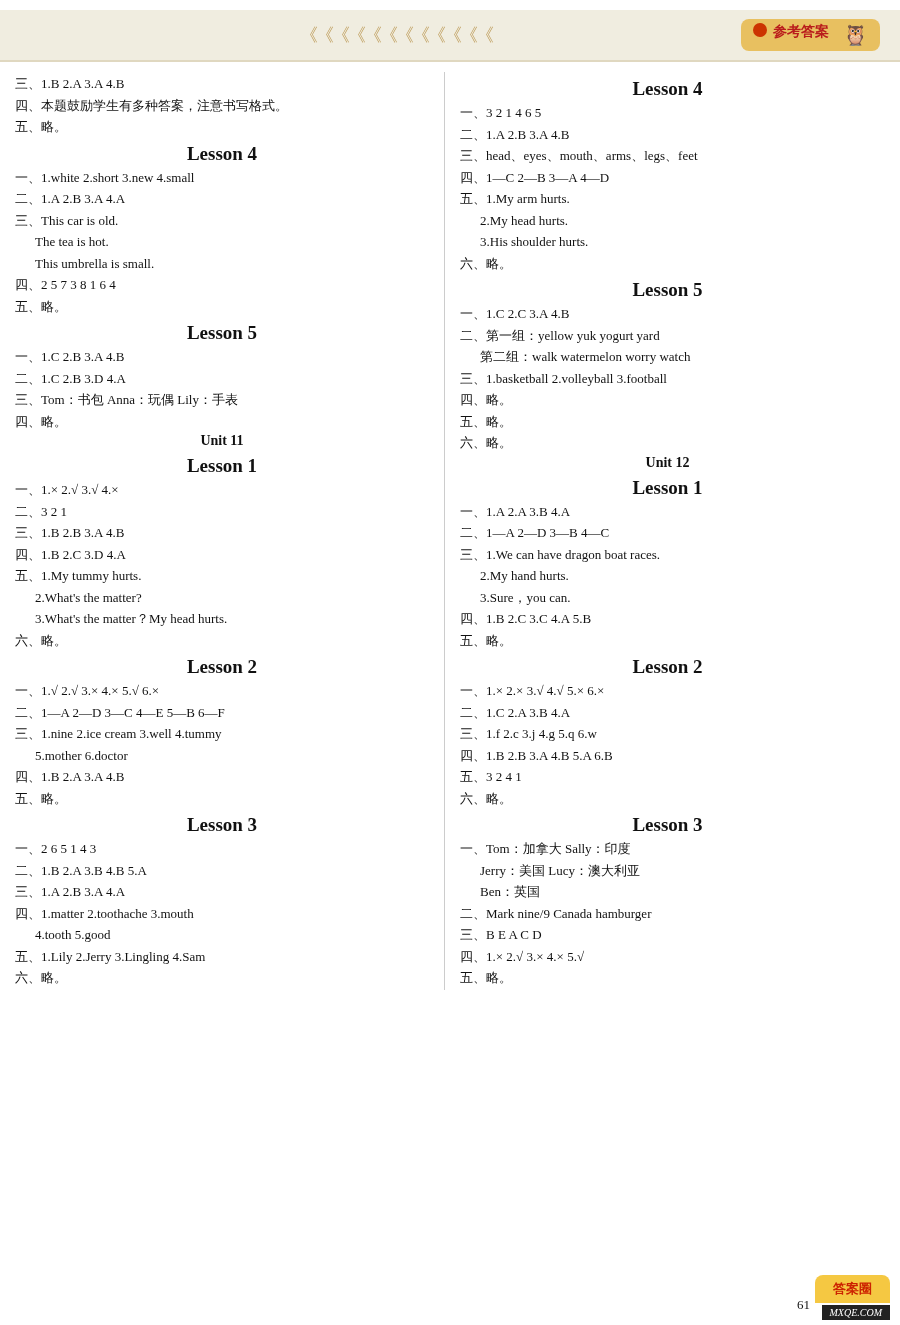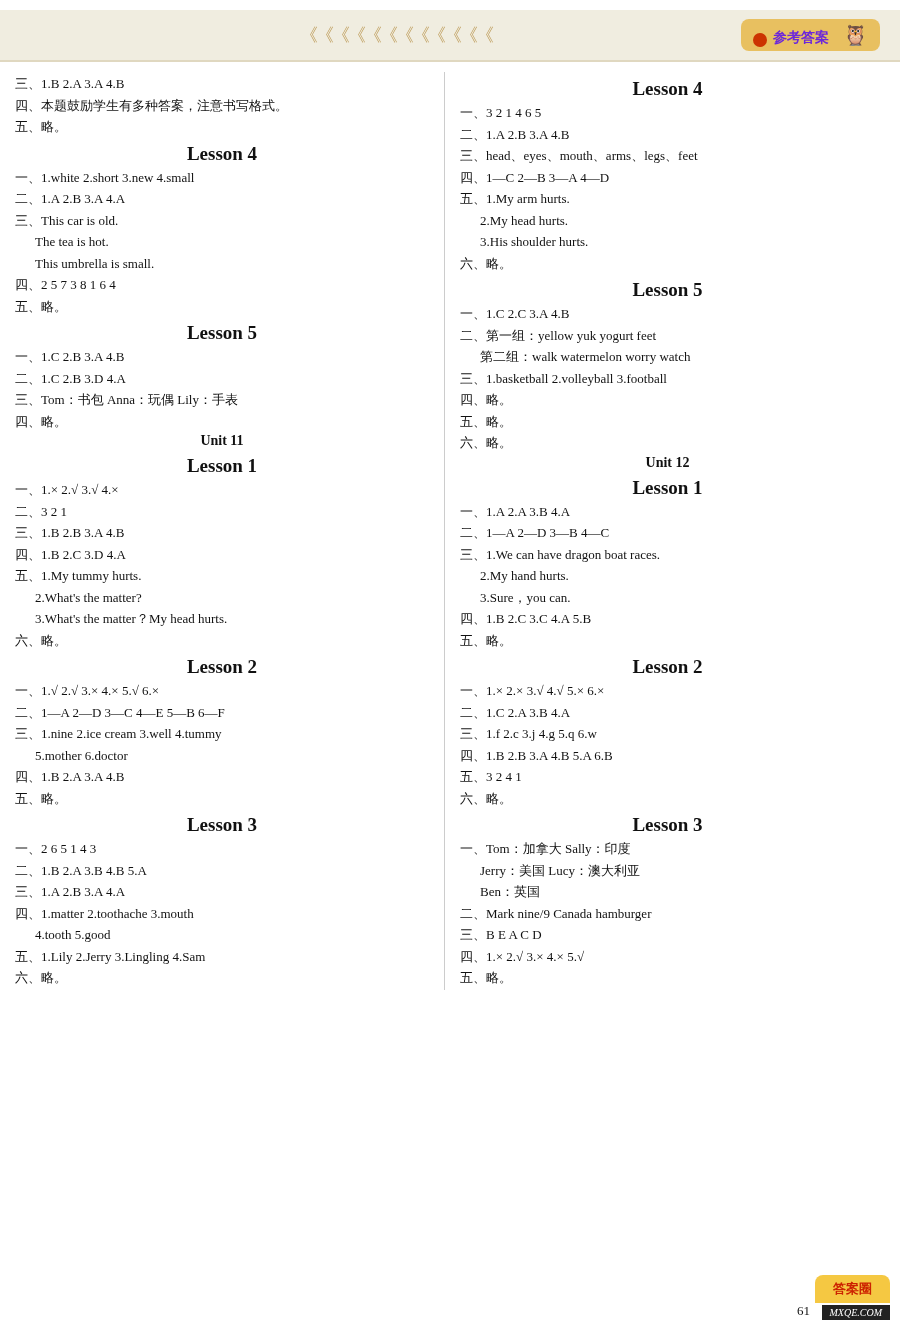--- a/index.html
+++ b/index.html
@@ -39,23 +39,23 @@
       color: #c0a060;
       font-size: 18px;
       letter-spacing: -2px;
     }
     .banner-label {
       background: #e8c060;
       border-radius: 8px;
       padding: 4px 12px;
       font-size: 14px;
       font-weight: bold;
-      color: #6d28d9;
+      color: #b91c1c;
       display: flex;
-      align-items: flex-end;
+      align-items: flex-start;
       gap: 6px;
     }
     .banner-circle {
       width: 14px;
       height: 14px;
       background: #cc3300;
       border-radius: 50%;
       display: inline-block;
     }
     .banner-owl {
@@ -192,21 +192,21 @@
         <p class="answer-line">四、1—C  2—B  3—A  4—D</p>
         <p class="answer-line">五、1.My arm hurts.</p>
         <p class="answer-line indent">2.My head hurts.</p>
         <p class="answer-line indent">3.His shoulder hurts.</p>
         <p class="answer-line">六、略。</p>
       </div>
 
       <div>
         <p class="lesson-header">Lesson 5</p>
         <p class="answer-line">一、1.C  2.C  3.A  4.B</p>
-        <p class="answer-line">二、第一组：yellow  yuk  yogurt  feet</p>
+        <p class="answer-line">二、第一组：yellow  yuk  yogurt  yard</p>
         <p class="answer-line indent">第二组：walk  watermelon  worry  watch</p>
         <p class="answer-line">三、1.basketball  2.volleyball  3.football</p>
         <p class="answer-line">四、略。</p>
         <p class="answer-line">五、略。</p>
         <p class="answer-line">六、略。</p>
       </div>
 
       <div>
         <p class="section-header">Unit 12</p>
       </div>
@@ -245,15 +245,15 @@
 
     </div>
   </div>
 
   <div style="position:absolute;bottom:0;width:100%;display:flex;justify-content:flex-end;align-items:flex-start;padding:0 10px 5px 0;">
     <div style="display:flex;flex-direction:column;align-items:flex-end;gap:2px;">
       <div style="background:#f5c842;border-radius:8px 8px 0 0;padding:5px 18px;font-size:13px;font-weight:bold;color:#cc2200;">答案圈</div>
       <div style="background:#222;color:#fff;font-size:10px;padding:2px 8px;font-style:italic;">MXQE.COM</div>
     </div>
   </div>
-  <div style="position:absolute;bottom:6px;right:90px;font-size:13px;">61</div>
+  <div style="position:absolute;bottom:12px;right:90px;font-size:13px;">61</div>
 
 </div>
 
 </body></html>

